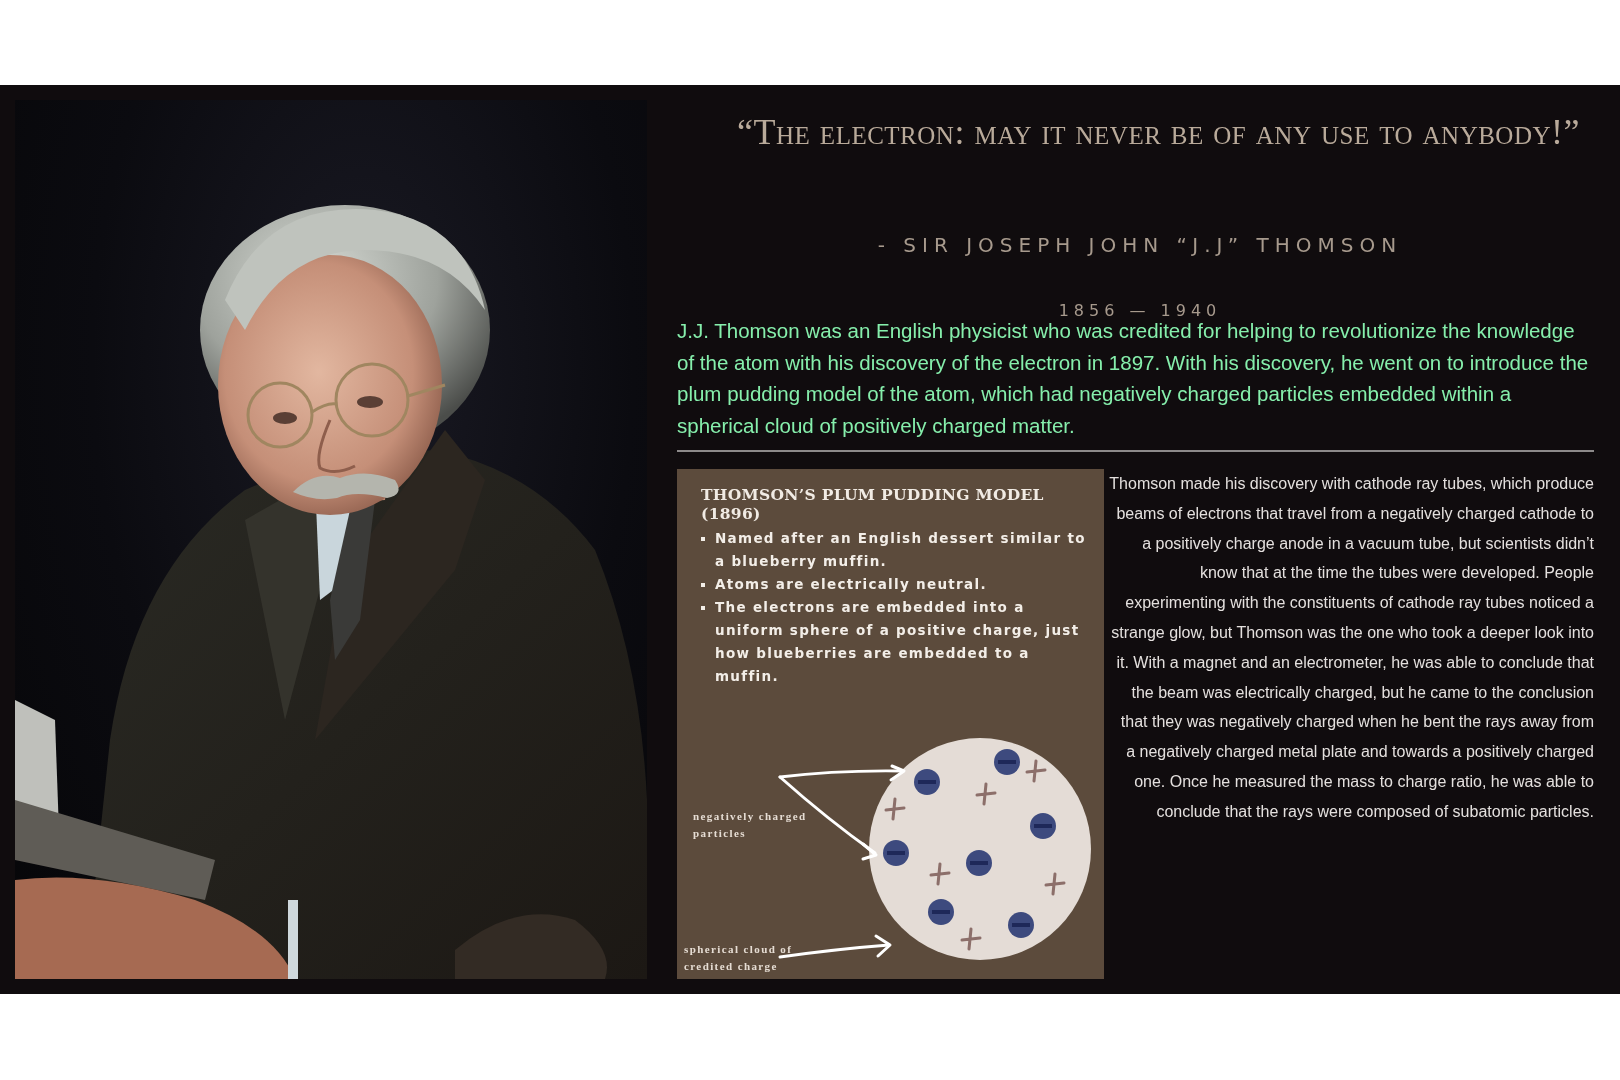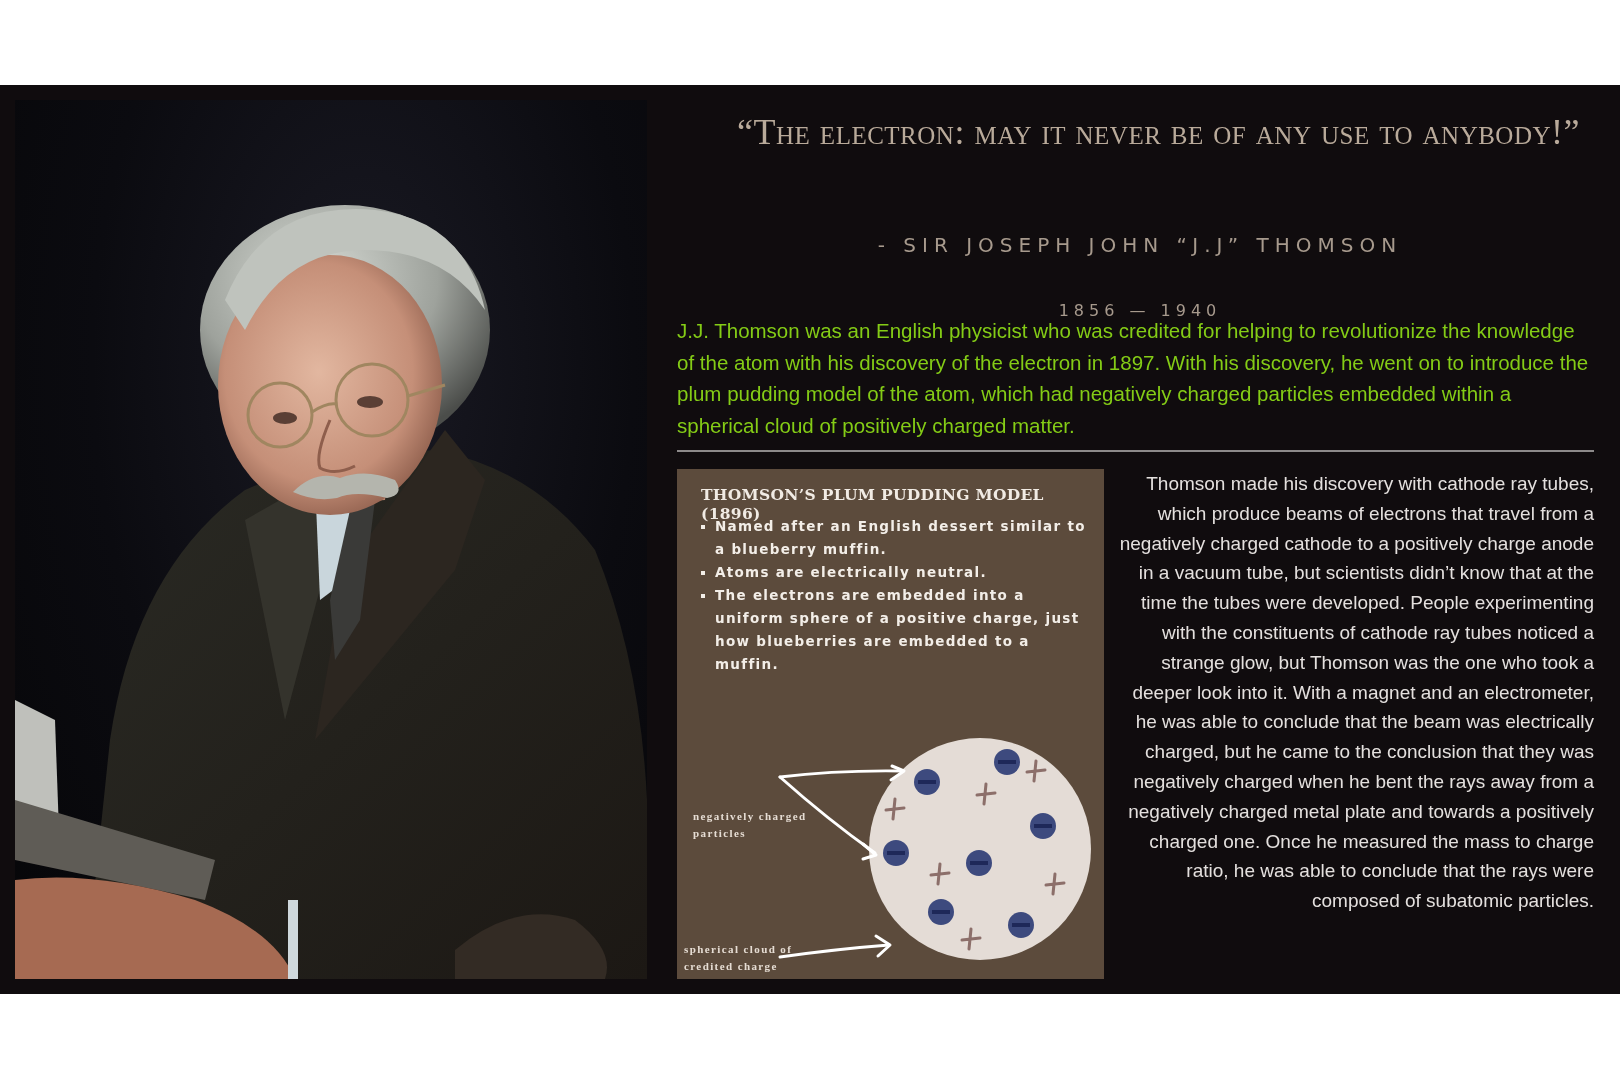--- a/index.html
+++ b/index.html
@@ -30,55 +30,55 @@
     color:#a79a8d; font-family:"DejaVu Sans", sans-serif;
     font-size:20px; letter-spacing:6px; text-transform:uppercase;
   }
   .lifespan {
     position:absolute; left:700px; top:181px; width:880px; text-align:center;
     color:#a79a8d; font-family:"DejaVu Sans", sans-serif;
     font-size:16px; letter-spacing:5px;margin-top:35px;
   }
   .intro {
     position:absolute; left:677px; top:230px; width:920px;
-    color:#84cc16; font-family:"Liberation Sans", sans-serif;
+    color:#86efac; font-family:"Liberation Sans", sans-serif;
     font-size:20.5px; line-height:31.5px;
   }
   .divider {
     position:absolute; left:677px; top:365px; width:917px; height:2px;
     background:#8d8a8a;
   }
   .model-box {
     position:absolute; left:677px; top:384px; width:427px; height:510px;
     background:#5c4b3c;
   }
   .model-title {
     position:absolute; left:24px; top:16px; width:390px;
     color:#f1ebe4; font-family:"DejaVu Serif", serif; font-weight:bold;
     font-size:15.5px; letter-spacing:0.3px;
   }
   .model-list {
-    position:absolute; left:22px; top:46px; width:395px; margin:0; padding:0;
+    position:absolute; left:22px; top:58px; width:395px; margin:0; padding:0;
     list-style:none; color:#f3eee8;
     font-family:"DejaVu Sans", sans-serif; font-weight:bold;
     font-size:13.5px; line-height:23px; letter-spacing:1.3px;
   }
   .model-list li { position:relative; padding-left:16px; }
   .model-list li::before {
     content:""; position:absolute; left:2px; top:10px; width:4px; height:4px; background:#f3eee8;
   }
   .diagram { position:absolute; left:0; top:0; }
   .label {
     position:absolute; color:#e6ddd4; font-family:Liberation Serif, serif;
     font-weight:bold; font-size:11px; line-height:17px; letter-spacing:1.4px;
   }
   .discovery {
     position:absolute; left:1108px; top:384px; width:486px;
     text-align:right; color:#e4e0de;
-    font-family:"Liberation Sans", sans-serif; font-size:19px; line-height:29.8px;
+    font-family:"Liberation Sans", sans-serif; font-size:16px; line-height:29.8px;
   }
 </style>
 </head>
 <body>
 
 <div class="slide">
 
   <div class="portrait">
     <svg width="632" height="879" viewBox="0 0 632 879">
       <defs>

